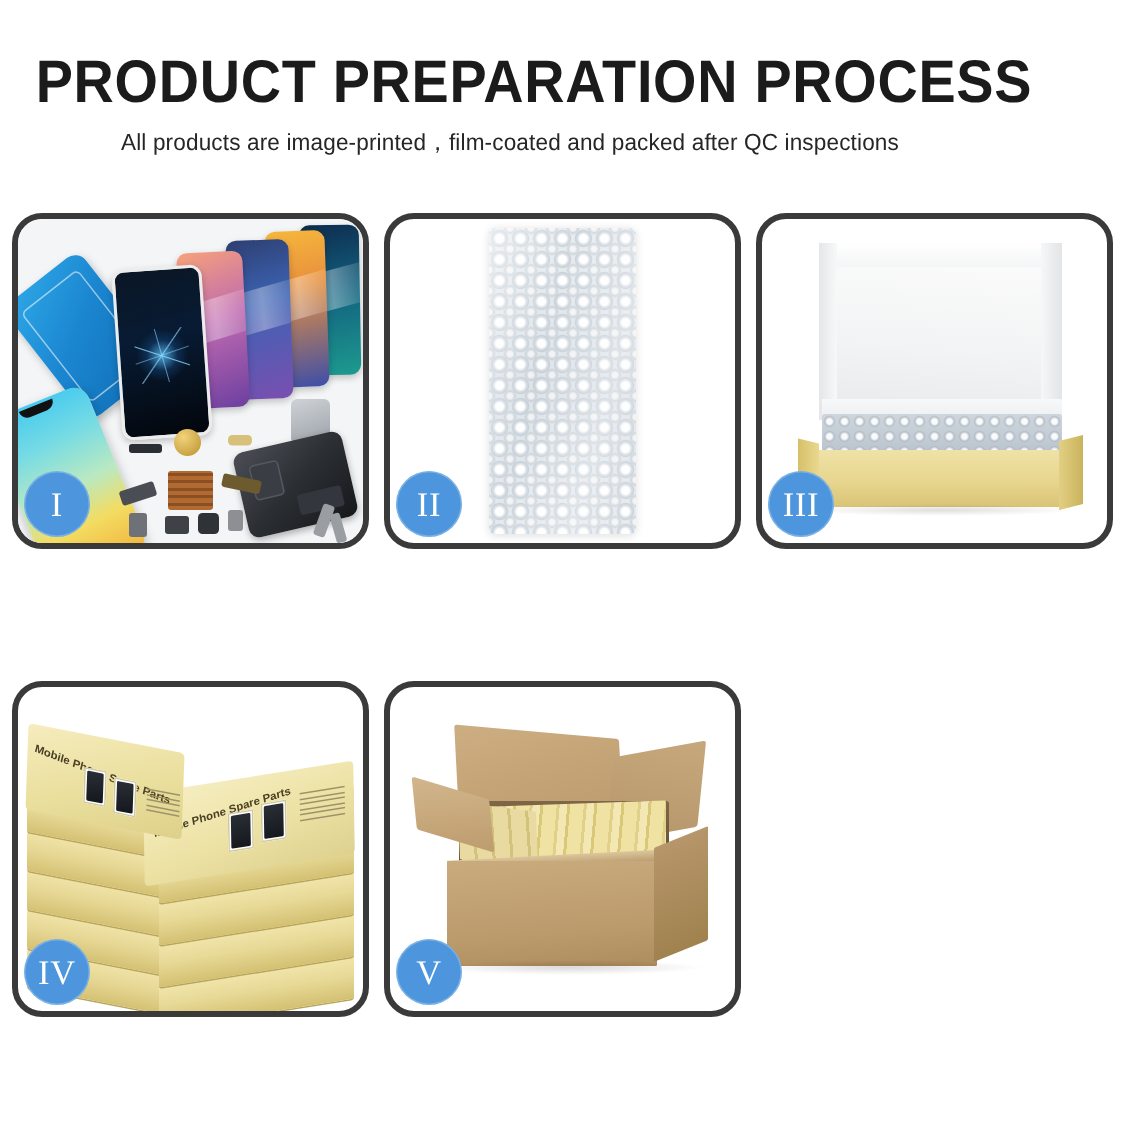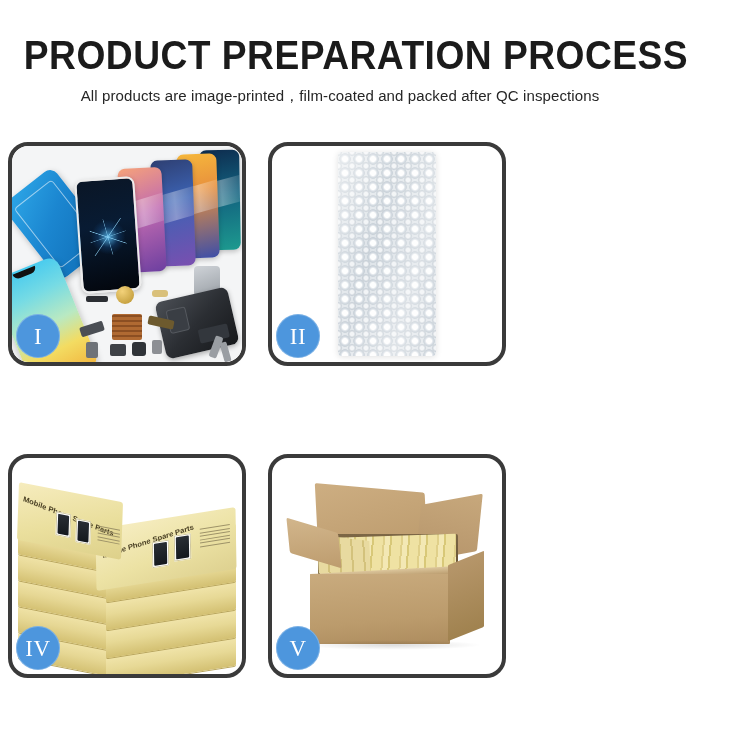--- a/index.html
+++ b/index.html
@@ -26,21 +26,21 @@
   }
 
   
   .grid{position:absolute;left:8px;top:142px;width:734px;height:536px;}
   .panel{
     position:absolute;width:238px;height:224px;
     border:4px solid #3a3a3a;border-radius:20px;
     background:#ffffff;box-sizing:border-box;overflow:hidden;
   }
   .panel.c0{left:0px;}
-  .panel.c1{left:260px;text-align:center;}
+  .panel.c1{left:248px;text-align:center;}
   .panel.c2{left:496px;}
   .panel.r0{top:0px;}
   .panel.r1{top:312px;}
 
   .stage{position:absolute;inset:0;overflow:hidden;border-radius:16px;}
 
   
   .badge{
     position:absolute;left:4px;bottom:4px;width:44px;height:44px;
     border-radius:50%;background:#4d96dd;
@@ -291,20 +291,32 @@
       <div class="badge">I</div>
     </div>
 
     <div class="panel r0 c1">
       <div class="stage">
         <div class="bw"></div>
       </div>
       <div class="badge">II</div>
     </div>
 
+    <div class="panel r0 c2">
+      <div class="stage">
+        <div class="mb-lid">
+          <div class="mb-wing"></div>
+        </div>
+        <div class="mb-foam"></div>
+        <div class="mb-fill"></div>
+        <div class="mb-base"></div>
+        <div class="mb-shadow"></div>
+      </div>
+      <div class="badge">III</div>
+    </div>
 
     <div class="panel r1 c0">
       <div class="stage">
         <div class="st">
           <div class="bx slabL" style="top:168px"></div>
           <div class="bx slabR" style="top:172px"></div>
           <div class="bx slabL" style="top:142px"></div>
           <div class="bx slabR" style="top:144px"></div>
           <div class="bx slabL" style="top:116px"></div>
           <div class="bx slabR" style="top:116px"></div>

